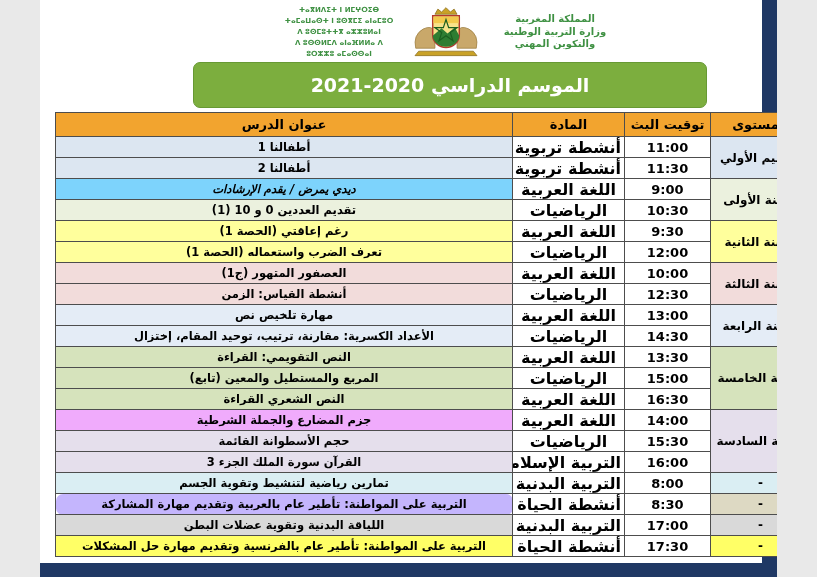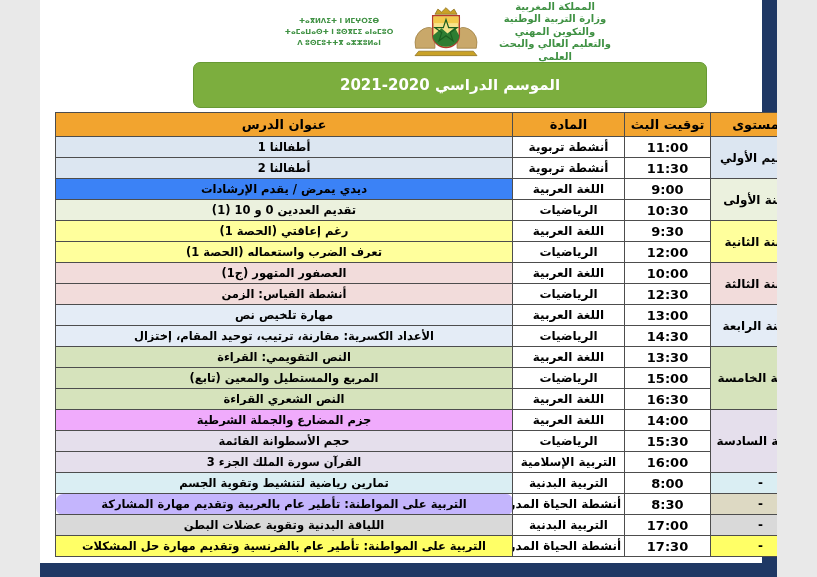--- a/index.html
+++ b/index.html
@@ -30,38 +30,38 @@
     width:124px;text-align:center;direction:rtl;
     font-size:10px;line-height:12.5px;font-weight:bold;color:#3f9143;
   }
   
   .title-banner{
     position:absolute;top:62px;left:153px;width:512px;height:44px;
     border-radius:7px;border:1px solid #679934;
     display:flex;flex-direction:column;align-items:center;justify-content:center;
     direction:rtl;color:#ffffff;font-weight:bold;text-align:center;
   }
-  .banner-line-1{font-size:15px;line-height:20px;}
+  .banner-line-1{font-size:19px;line-height:20px;}
   .banner-line-2{font-size:13px;line-height:19px;}
   
   .schedule-table{
     position:absolute;top:112px;left:15px;width:755px;
     border-collapse:collapse;direction:rtl;table-layout:fixed;
   }
   .schedule-table th,.schedule-table td{
     border:1px solid #4d4d4d;color:#000;font-weight:bold;
     text-align:center;vertical-align:middle;padding:0 3px;overflow:hidden;white-space:nowrap;
   }
   .schedule-table thead tr{height:24px;}
   .schedule-table tbody tr{height:21px;}
   .schedule-table th{font-size:13px;}
   .col-level{width:100px;} .col-time{width:86px;} .col-subject{width:112px;} .col-title{width:457px;}
   .level-cell{font-size:12px;}
   .time-cell{font-size:13px;background:#ffffff;}
-  .subject-cell{font-size:12px;background:#ffffff;}
+  .subject-cell{font-size:16px;background:#ffffff;}
   .title-cell{font-size:11.5px;}
 </style>
 </head>
 <body>
 
 <div class="page">
 
   <div class="side-bar" style="background-color: rgb(31, 56, 100);"></div>
   <div class="bottom-bar" style="background-color: rgb(31, 56, 100);"></div>
   <div class="circle-column">
@@ -71,20 +71,21 @@
       <div class="circle" style="background-color: rgb(195, 195, 195);"></div>
       <div class="circle" style="background-color: rgb(195, 195, 195);"></div>
       <div class="circle" style="background-color: rgb(195, 195, 195);"></div>
     </div>
 
   <div class="ministry-header">
     <div class="tifinagh-text">
       <div>ⵜⴰⴳⵍⴷⵉⵜ ⵏ ⵍⵎⵖⵔⵉⴱ</div>
       <div>ⵜⴰⵎⴰⵡⴰⵙⵜ ⵏ ⵓⵙⴳⵎⵉ ⴰⵏⴰⵎⵓⵔ</div>
       <div>ⴷ ⵓⵙⵎⵓⵜⵜⴳ ⴰⵣⵣⵓⵍⴰⵏ</div>
+      <div>ⴷ ⵓⵙⵙⵍⵎⴷ ⴰⵏⴰⴼⵍⵍⴰ ⴷ ⵓⵔⵣⵣⵓ ⴰⵎⴰⵙⵙⴰⵏ</div>
     </div>
 
     <svg class="emblem" viewBox="0 0 130 72" aria-hidden="true">
 
       <path d="M50 12 l4 -7 5 4 6 -6 6 6 5 -4 4 7 z" fill="#C9A227" stroke="#8a6d1d" stroke-width="1"></path>
 
       <path d="M24 58 q-4 -18 10 -26 q12 -6 16 4 l0 22 z" fill="#C9A86A" stroke="#9a7c3d" stroke-width="1"></path>
       <path d="M106 58 q4 -18 -10 -26 q-12 -6 -16 4 l0 22 z" fill="#C9A86A" stroke="#9a7c3d" stroke-width="1"></path>
 
       <path d="M47 14 h36 v26 a18 17 0 0 1 -18 17 a18 17 0 0 1 -18 -17 z" fill="#F7E28A" stroke="#B23A2E" stroke-width="2"></path>
@@ -95,21 +96,20 @@
 
       <path d="M65 19 l3.6 11 h11.6 l-9.4 6.8 3.6 11 -9.4 -6.8 -9.4 6.8 3.6 -11 -9.4 -6.8 h11.6 z" fill="none" stroke="#1B5E20" stroke-width="1.6"></path>
 
       <path d="M28 62 h74 l5 6 h-84 z" fill="#C9A227" stroke="#8a6d1d" stroke-width="1"></path>
     </svg>
 
     <div class="ministry-arabic">
       <div>المملكة المغربية</div>
       <div>وزارة التربية الوطنية</div>
       <div>والتكوين المهني</div>
-      <div>والتعليم العالي والبحث العلمي</div>
     </div>
   </div>
 
   <div class="title-banner" style="background-color: rgb(124, 174, 62);">
     <div class="banner-line-1">الموسم الدراسي 2020-2021</div>
   </div>
 
   <table class="schedule-table">
     <colgroup>
       <col class="col-level">
@@ -134,21 +134,21 @@
         </tr>
         <tr>
           <td class="time-cell">11:30</td>
           <td class="subject-cell">أنشطة تربوية</td>
           <td class="title-cell" style="background-color: rgb(220, 230, 241);">أطفالنا 2</td>
         </tr>
         <tr>
           <td class="level-cell" rowspan="2" style="background-color: rgb(235, 241, 222);">السنة الأولى</td>
           <td class="time-cell">9:00</td>
           <td class="subject-cell">اللغة العربية</td>
-          <td class="title-cell" style="background-color: #3b82f6;">ديدي يمرض / يقدم الإرشادات</td>
+          <td class="title-cell" style="background-color: #7dd3fc; font-style: italic;">ديدي يمرض / يقدم الإرشادات</td>
         </tr>
         <tr>
           <td class="time-cell">10:30</td>
           <td class="subject-cell">الرياضيات</td>
           <td class="title-cell" style="background-color: rgb(235, 241, 222);">تقديم العددين 0 و 10 (1)</td>
         </tr>
         <tr>
           <td class="level-cell" rowspan="2" style="background-color: rgb(255, 255, 156);">السنة الثانية</td>
           <td class="time-cell">9:30</td>
           <td class="subject-cell">اللغة العربية</td>

